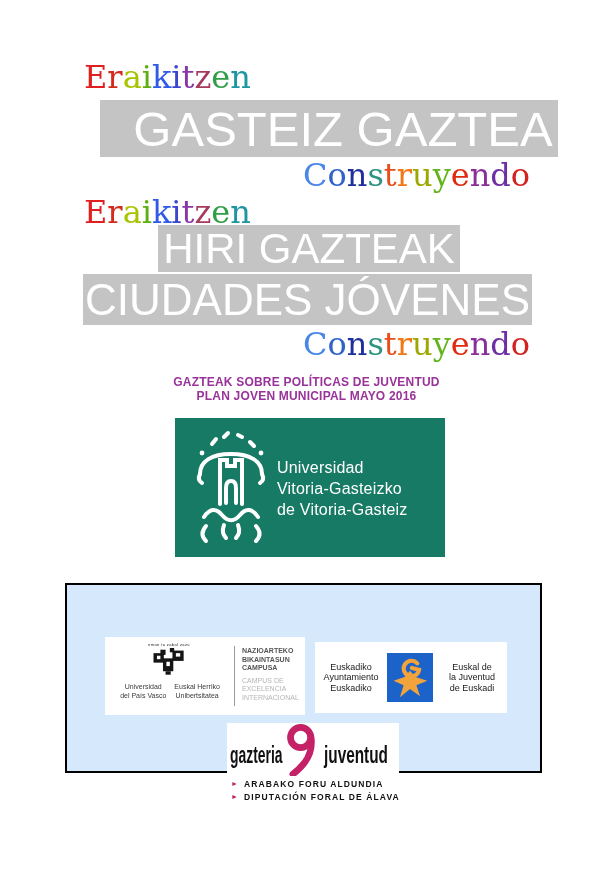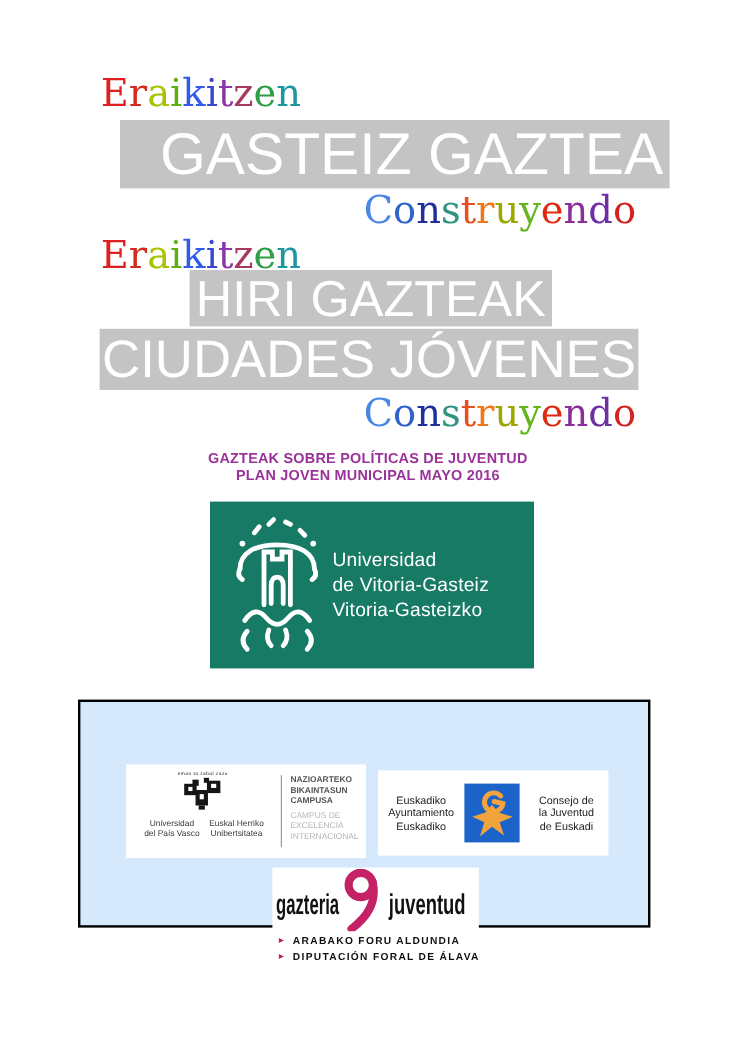--- a/index.html
+++ b/index.html
@@ -113,22 +113,22 @@
       <path d="M49,40 v35"></path>
       <path d="M33,74 v-15 q0,-7 5,-7 q5,0 5,7 v15"></path>
       <path d="M11,88 c6,-9 12,-9 18,-2 c6,7 12,7 18,0 c6,-7 12,-7 18,2"></path>
       <path d="M13,97 q-7,8 0,15"></path>
       <path d="M63,97 q7,8 0,15"></path>
       <path d="M31,96 q-3,8 2,13"></path>
       <path d="M45,96 q3,8 -2,13"></path>
     </svg>
     <div class="ayto-text">
       <div>Universidad</div>
+      <div>Vitoria-Gasteizko</div>
       <div>de Vitoria-Gasteiz</div>
-      <div>Vitoria-Gasteizko</div>
     </div>
   </div>
 
   <div class="sponsor-box" style="background: rgb(214, 233, 252);">
 
     <div class="card upv">
       <div class="upv-motto">eman ta zabal zazu</div>
       <svg class="upv-tree" viewBox="0 0 40 36">
         <rect x="10" y="2" width="6" height="6" fill="#151515"></rect>
         <rect x="21" y="0" width="5" height="5" fill="#151515"></rect>
@@ -171,21 +171,21 @@
         <div>Ayuntamiento</div>
         <div>Euskadiko</div>
       </div>
       <div class="consejo-sq" style="background: rgb(28, 99, 201);">
         <svg viewBox="0 0 46 49" style="position:absolute;left:2px;top:1px;width:42px;height:47px;">
           <path d="M31,9 a8.5,8.5 0 1 0 2,7 l-8,-2" fill="none" stroke="#F2A33C" stroke-width="4.5" stroke-linecap="round"></path>
           <path d="M23,17 L29,24 L42,28 L30,33 L34,45 L23,37 L12,46 L16,33 L5,28 L17,24 Z" fill="#F2A33C"></path>
         </svg>
       </div>
       <div class="consejo-right">
-        <div>Consejo de</div>
+        <div>Euskal de</div>
         <div>la Juventud</div>
         <div>de Euskadi</div>
       </div>
     </div>
 
     <div class="card gazteria">
       <span class="gz-eu">gazteria</span>
       <svg class="gz-gsvg" viewBox="0 0 36 54">
         <circle cx="15" cy="14" r="10.5" fill="none" stroke="#C42167" stroke-width="7"></circle>
         <path d="M25.5,12 C29,30 20,42 7,52" fill="none" stroke="#C42167" stroke-width="7" stroke-linecap="round"></path>

